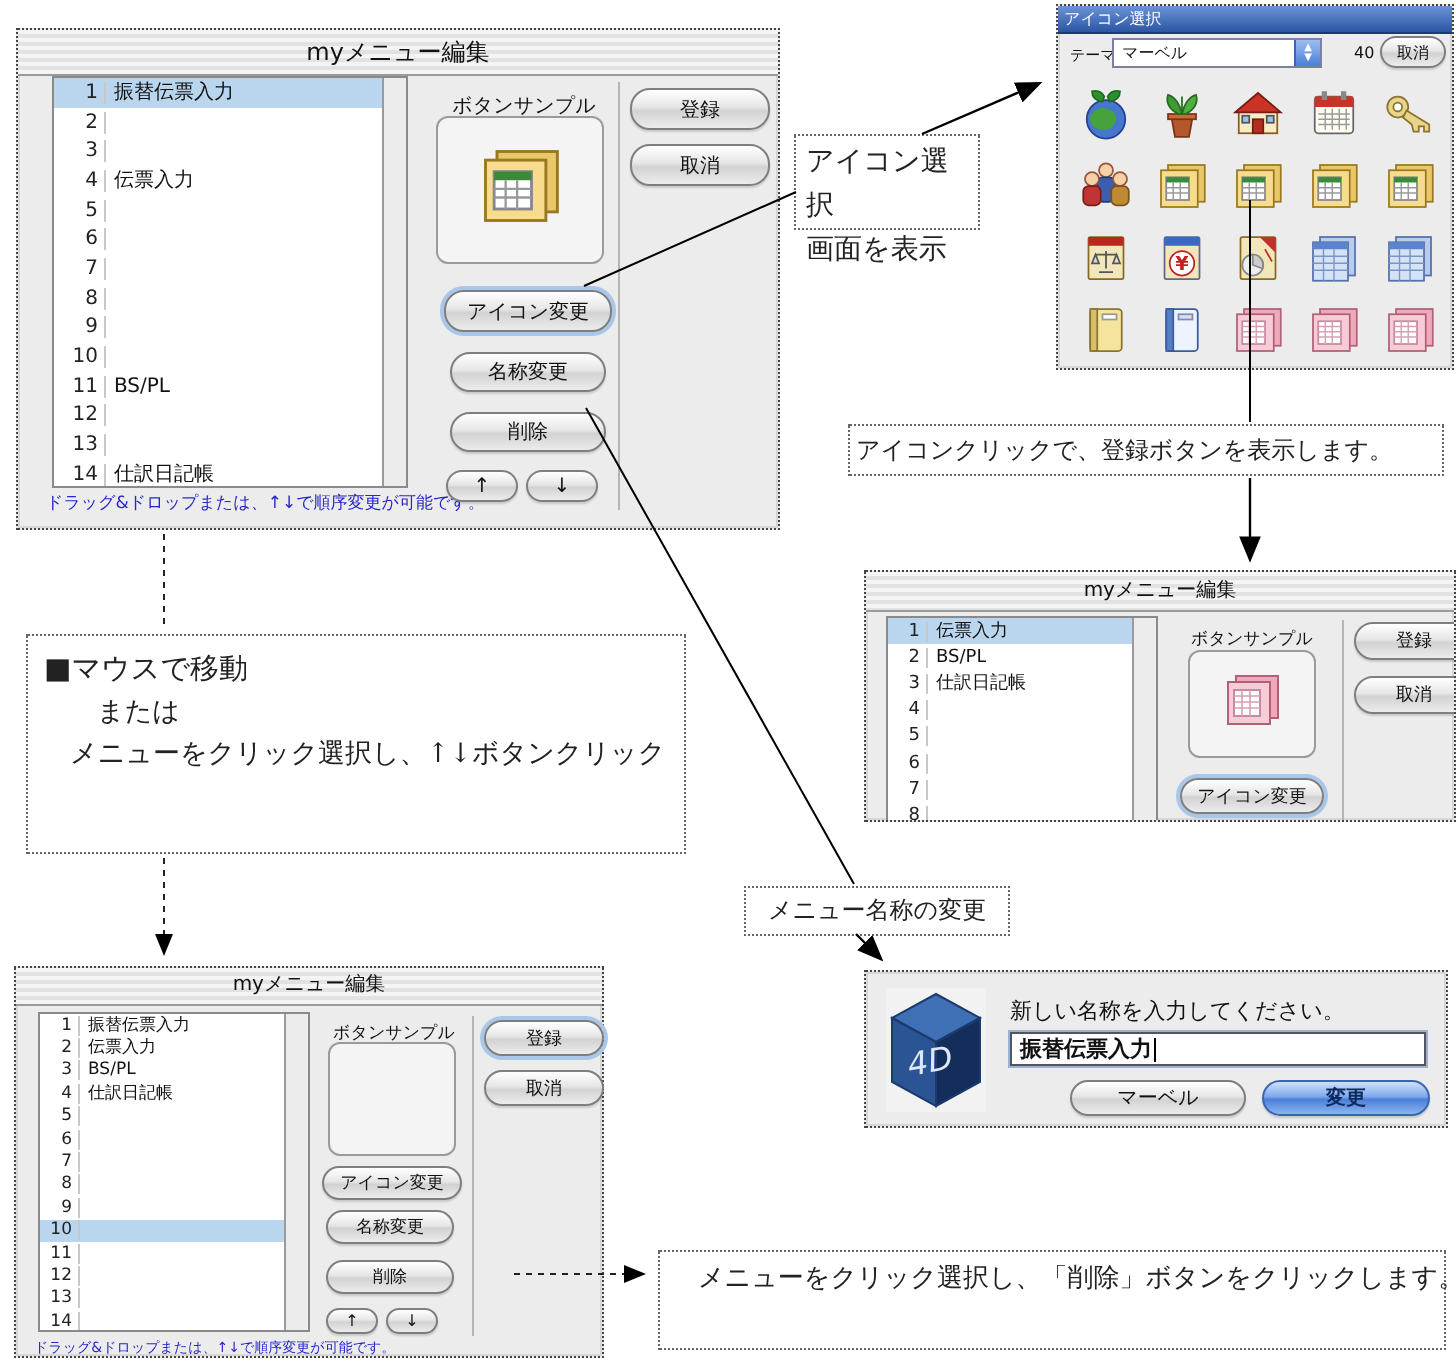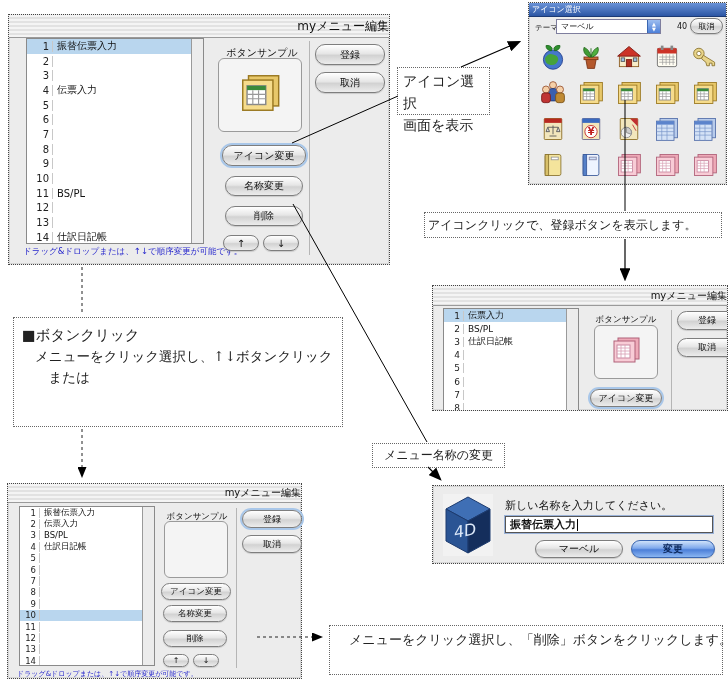--- a/index.html
+++ b/index.html
@@ -1,21 +1,21 @@
 <!DOCTYPE html>
 <html><head>
 <meta charset="utf-8">
 <style>
   html,body{margin:0;padding:0;}
   body{width:728px;height:681px;background:#fff;position:relative;overflow:hidden;
        font-family:"DejaVu Sans","Liberation Sans",sans-serif;color:#111;}
   .abs{position:absolute;}
   .win{background:#ececec;border:1px dotted #444;box-shadow:inset 0 0 0 1px #d6d6d6;box-sizing:border-box;}
   .tbar{background:repeating-linear-gradient(180deg,#f4f4f4 0 2px,#e2e2e2 2px 4px);
-        border-bottom:1px solid #9a9a9a;text-align:right;overflow:hidden;white-space:nowrap;}
+        border-bottom:1px solid #9a9a9a;text-align:center;overflow:hidden;white-space:nowrap;}
   .listbox{background:#fff;border:1px solid #8a8a8a;box-sizing:border-box;overflow:hidden;position:relative;}
   .lrow{display:flex;align-items:center;white-space:nowrap;}
   .lrow .rn{text-align:right;color:#222;border-right:1px solid #c8c8c8;flex:0 0 auto;box-sizing:border-box;}
   .lrow .rl{padding-left:4px;overflow:hidden;}
   .sel{background:#b9d6ee;}
   .sbar{position:absolute;top:0;right:0;bottom:0;width:11px;background:#ececec;border-left:1px solid #9a9a9a;}
   .aqbtn{border:1px solid #7e7e7e;border-radius:10px;
          background:linear-gradient(180deg,#ffffff,#e6e6e6 45%,#d2d2d2 55%,#ececec);
          display:flex;align-items:center;justify-content:center;box-sizing:border-box;
          color:#111;cursor:default;box-shadow:0 1px 1px rgba(0,0,0,.15);}
@@ -313,24 +313,24 @@
 </div>
 
 <div class="abs note" style="left:397px;top:67px;width:93px;height:48px;font-size:14px;line-height:22px;padding:2px 5px;">
   <div>アイコン選択</div>
   <div>画面を表示</div>
 </div>
 
 <div class="abs note" style="left:424px;top:212px;width:298px;height:26px;font-size:12px;line-height:24px;padding-left:3px;white-space:nowrap;">アイコンクリックで、登録ボタンを表示します。</div>
 
 <div class="abs note" style="left:13px;top:317px;width:330px;height:110px;padding:6px 8px;">
-  <div style="font-size:14.5px;line-height:22px;">■ボタンクリック</div>
+  <div style="font-size:14.5px;line-height:22px;">■マウスで移動</div>
   <div style="font-size:13.5px;line-height:21px;padding-left:13px;">
+      <div>　または</div>
       <div>メニューをクリック選択し、↑↓ボタンクリック</div>
-      <div>　または</div>
     </div>
 </div>
 
 <div class="abs note" style="left:372px;top:443px;width:133px;height:25px;font-size:12px;line-height:23px;text-align:center;white-space:nowrap;">メニュー名称の変更</div>
 
 <div class="abs note" style="left:329px;top:625px;width:394px;height:50px;padding:4px 6px;">
   <div style="font-size:13px;line-height:20px;padding-left:13px;white-space:nowrap;">
       <div>メニューをクリック選択し、「削除」ボタンをクリックします。</div>
     </div>
 </div>

